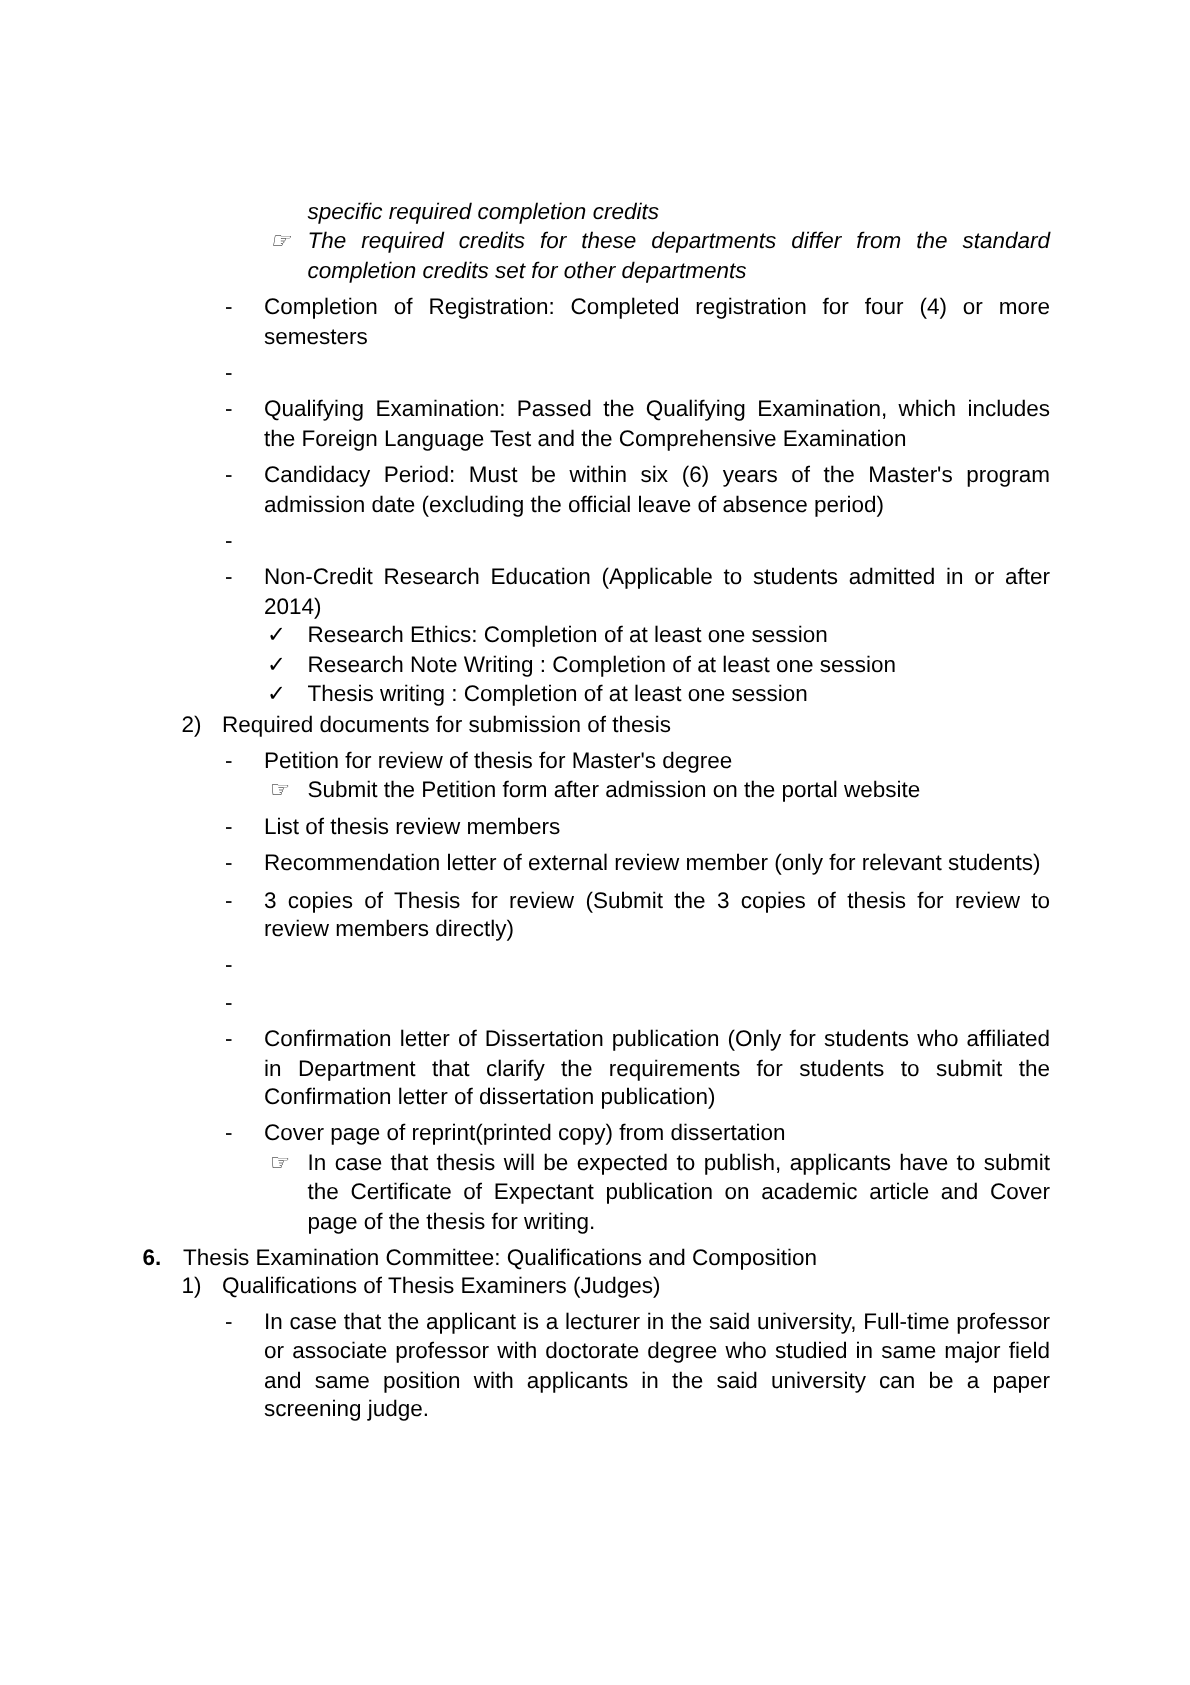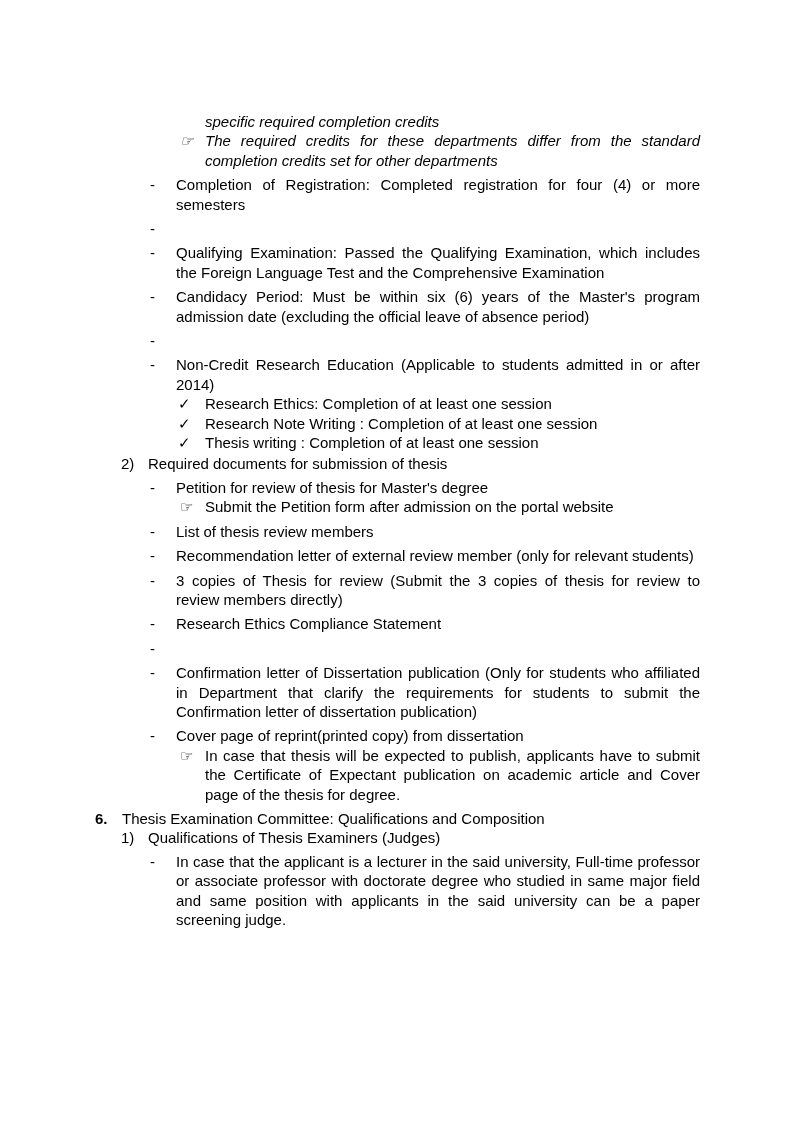--- a/index.html
+++ b/index.html
@@ -19,21 +19,21 @@
     left: 95px;
     top: 112px;
     width: 605px;
   }
   .row { display: flex; align-items: flex-start; }
   .marker { flex: none; }
   .body { flex: 1 1 auto; text-align: justify; }
 
   
   .intro { font-style: italic; }
-  .intro-line1 { margin-left: 110px; }
+  .intro-line1 { margin-left: 110px; margin-top: 20px; }
 
   
   .pitem { padding-left: 85px; }
   .pitem .marker { width: 25px; }
 
   
   .ditem { padding-left: 55px; margin-top: 5px; }
   .ditem .marker { width: 26px; }
 
   
@@ -121,36 +121,35 @@
     <div class="row ditem">
       <span class="marker">-</span>
       <span class="body">Recommendation letter of external review member (only for relevant students)</span>
     </div>
     <div class="row ditem">
       <span class="marker">-</span>
       <span class="body">3 copies of Thesis for review (Submit the 3 copies of thesis for review to review members directly)</span>
     </div>
     <div class="row ditem">
       <span class="marker">-</span>
-      <span class="body">Research Ethics Compliance Statement</span>
     </div>
     <div class="row ditem">
       <span class="marker">-</span>
     </div>
     <div class="row ditem">
       <span class="marker">-</span>
       <span class="body">Confirmation letter of Dissertation publication (Only for students who affiliated in Department that clarify the requirements for students to submit the Confirmation letter of dissertation publication)</span>
     </div>
     <div class="row ditem">
       <span class="marker">-</span>
       <span class="body">Cover page of reprint(printed copy) from dissertation</span>
     </div>
     <div class="row pitem">
       <span class="marker">☞</span>
-      <span class="body">In case that thesis will be expected to publish, applicants have to submit the Certificate of Expectant publication on academic article and Cover page of the thesis for degree.</span>
+      <span class="body">In case that thesis will be expected to publish, applicants have to submit the Certificate of Expectant publication on academic article and Cover page of the thesis for writing.</span>
     </div>
 
     <div class="row topnum">
       <span class="marker">6.</span>
       <span class="body">Thesis Examination Committee: Qualifications and Composition</span>
     </div>
     <div class="row num" style="margin-top:0;">
       <span class="marker">1)</span>
       <span class="body">Qualifications of Thesis Examiners (Judges)</span>
     </div>

